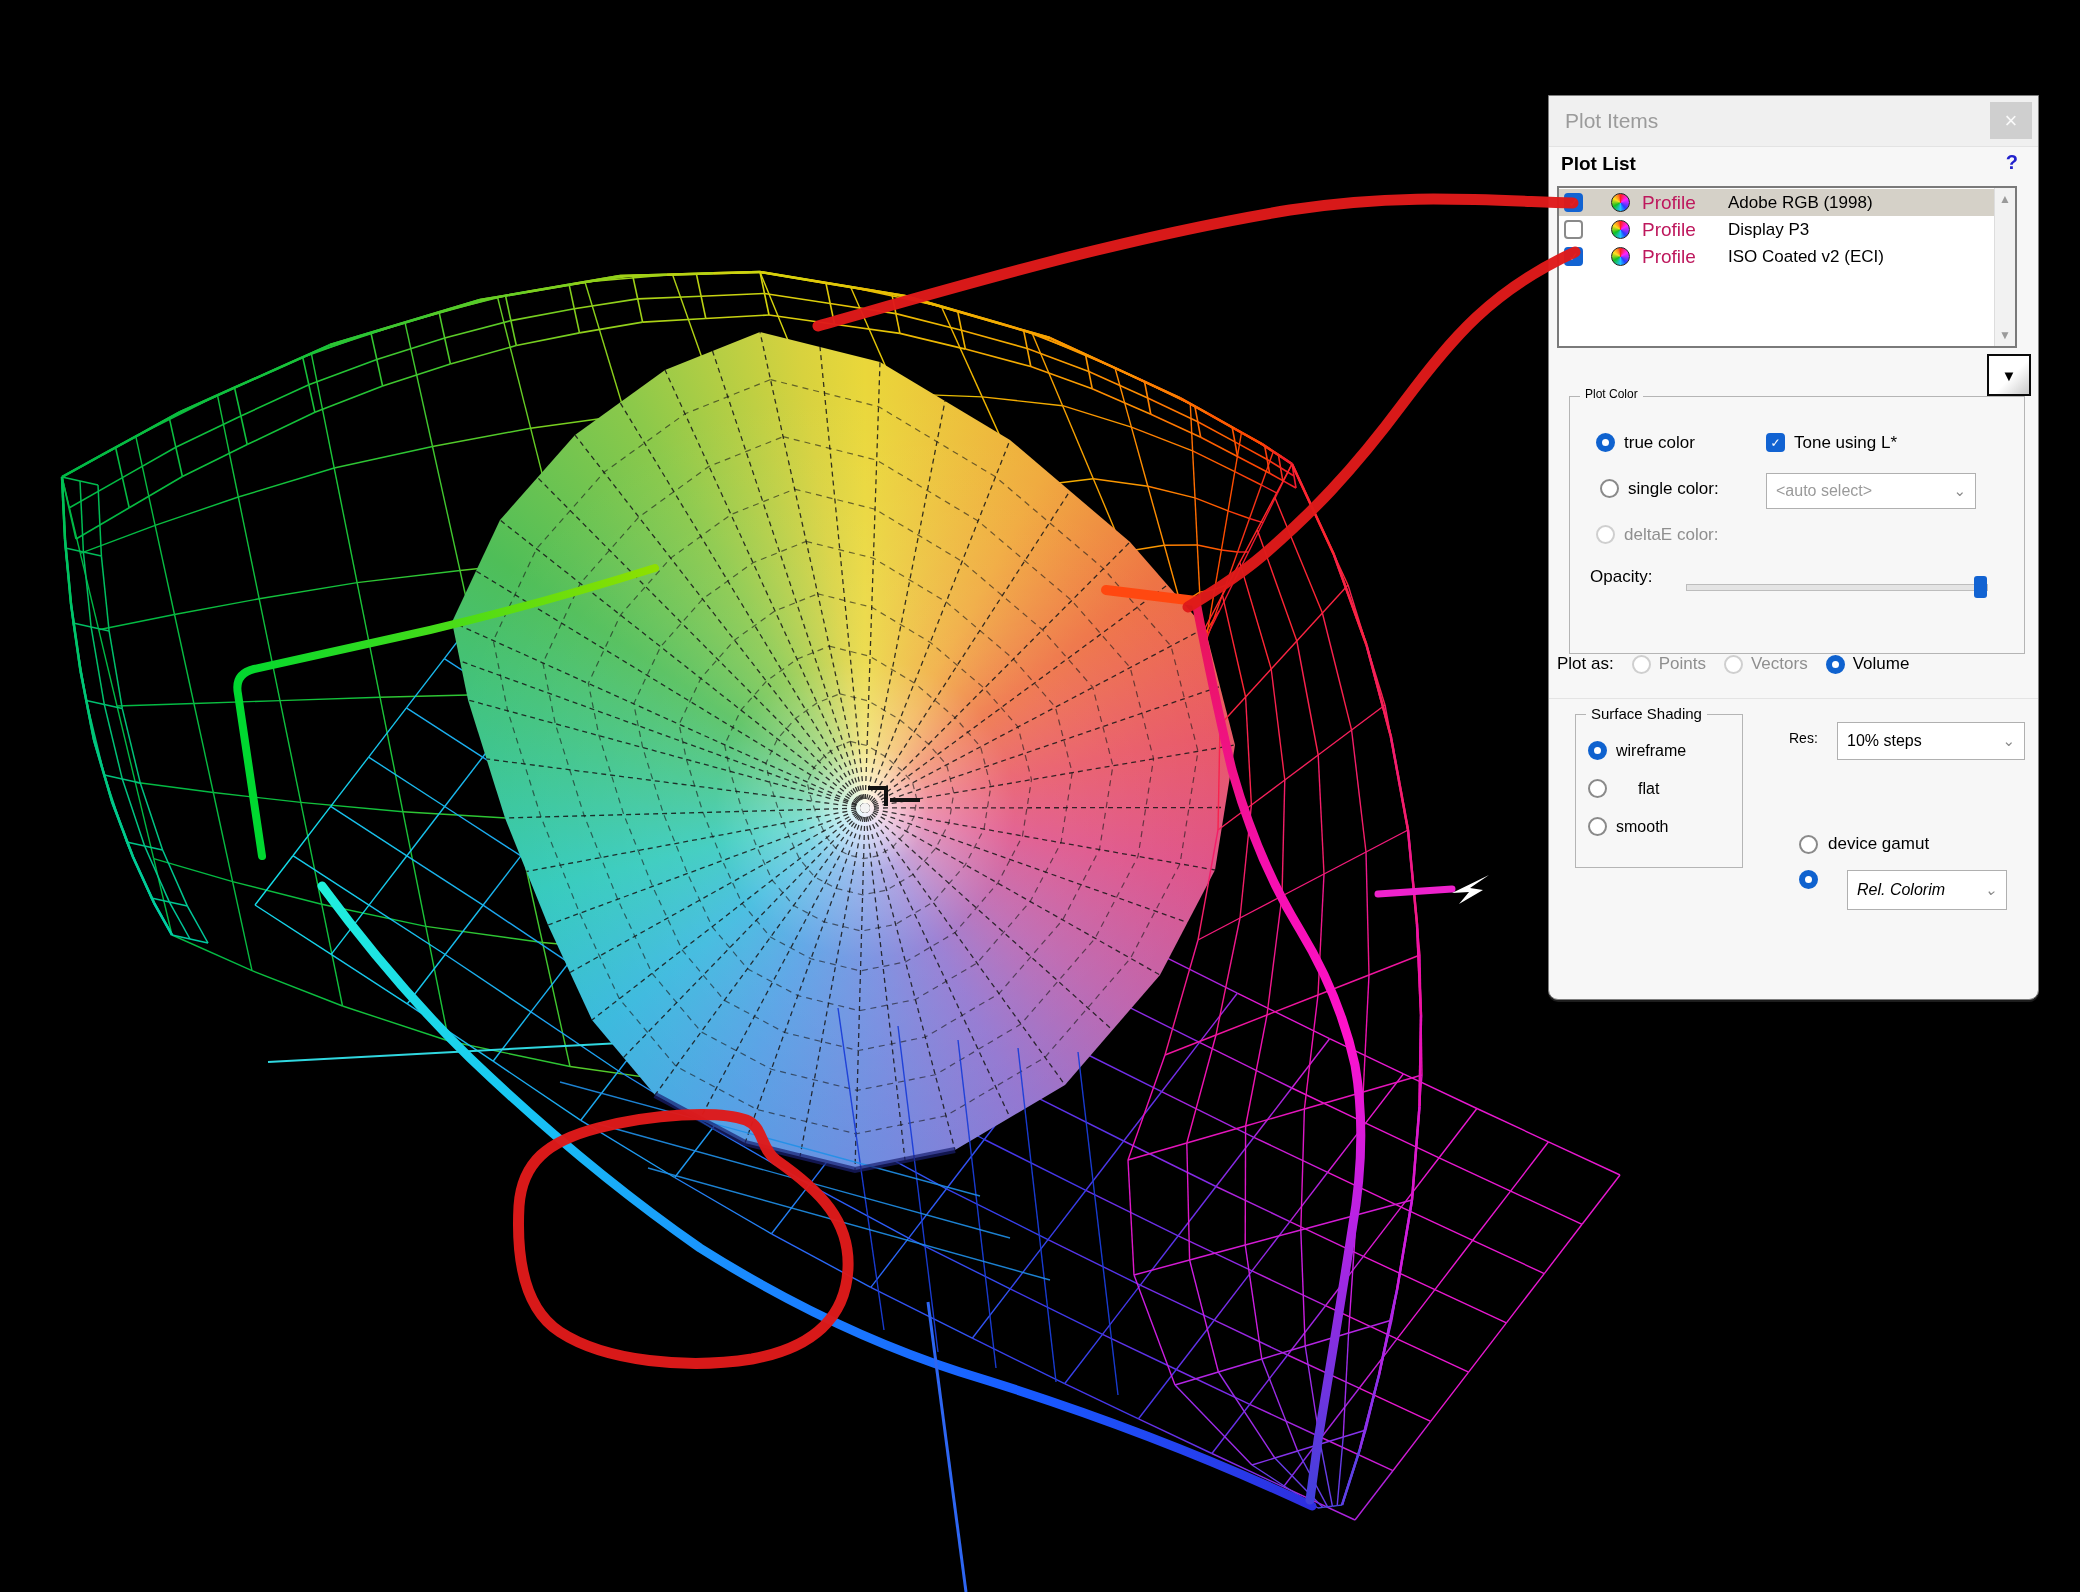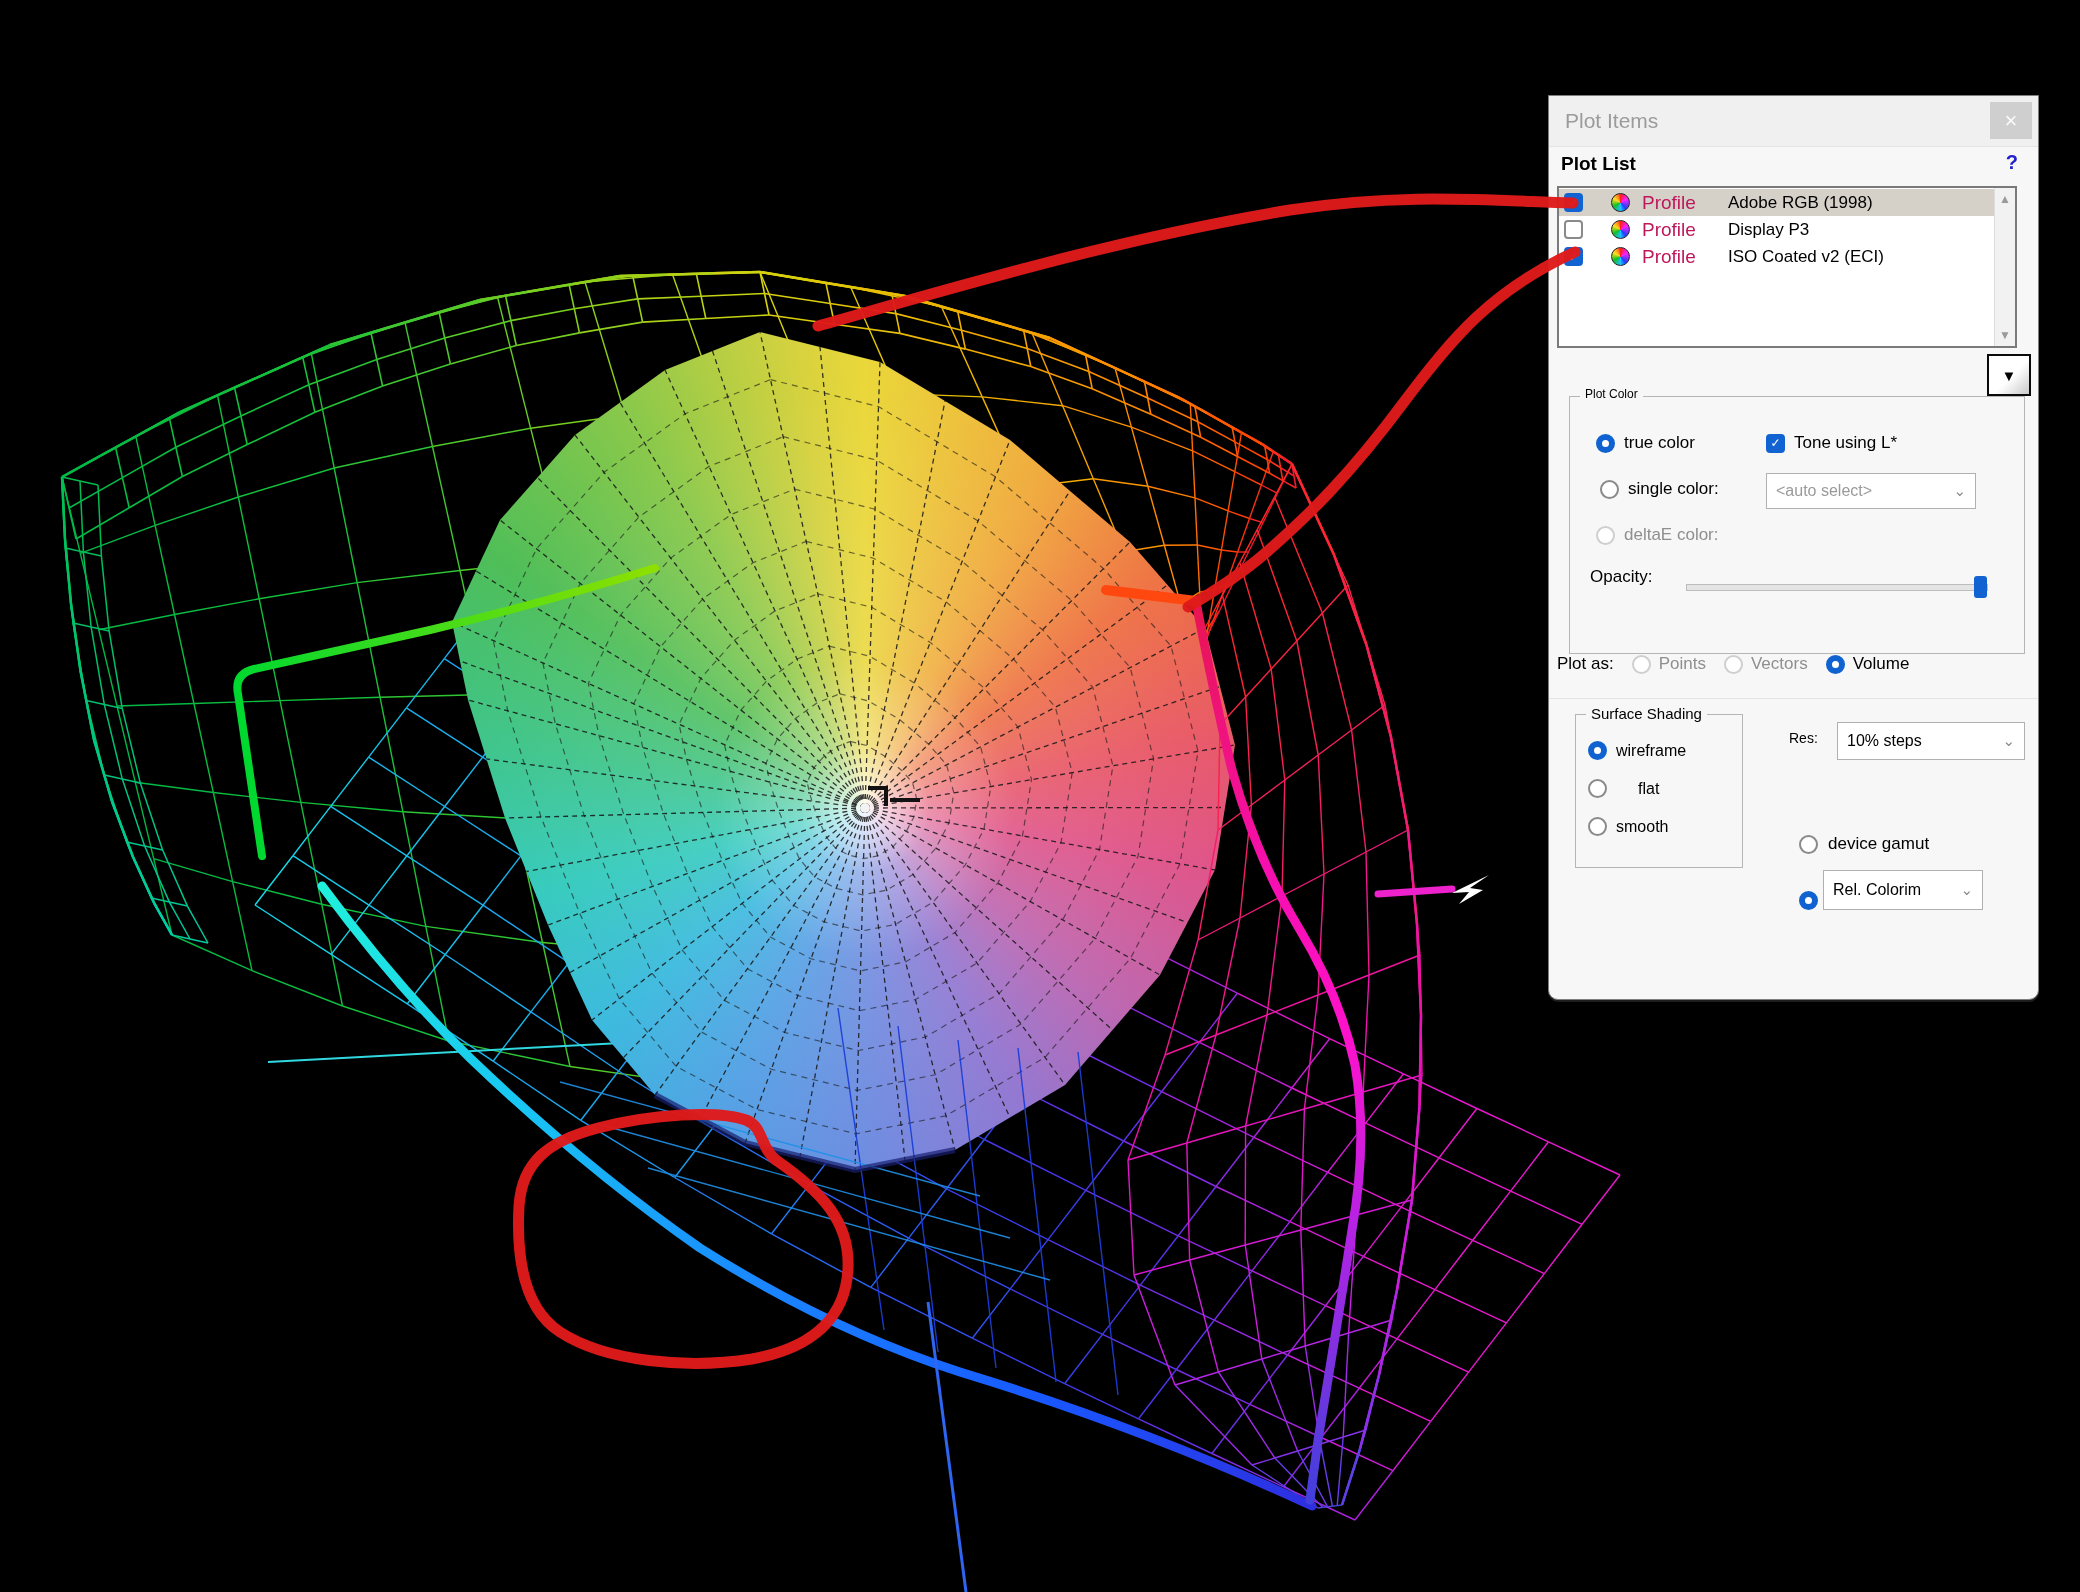--- a/index.html
+++ b/index.html
@@ -45,21 +45,21 @@
     display:flex;flex-direction:column;justify-content:space-between;align-items:center;padding:4px 0;
     box-sizing:border-box;color:#9a9a9a;font-size:12px;}
   .mini-btn{position:absolute;left:438px;top:258px;width:44px;height:42px;border:2px solid #0a0a0a;
     background:linear-gradient(135deg,#ffffff 55%,#c9c9c9);display:flex;align-items:center;
     justify-content:center;font-size:15px;color:#000;box-sizing:border-box;}
   .group{position:absolute;border:1px solid #b5b5b5;}
   .legend{position:absolute;top:-10px;left:10px;background:#f7f7f7;padding:0 5px;font-size:12px;color:#000;}
   #grp-color{left:20px;top:300px;width:454px;height:256px;}
   #grp-shade{left:26px;top:618px;width:166px;height:152px;}
   #grp-shade .legend{font-size:15px;}
-  .ctl-row{position:absolute;display:flex;align-items:center;gap:9px;font-size:17px;color:#000;}
+  .ctl-row{position:absolute;display:flex;gap:9px;font-size:17px;color:#000;}
   .radio{width:19px;height:19px;border-radius:50%;background:#fff;border:2px solid #8a8a8a;
     box-sizing:border-box;flex:none;}
   .radio.sel{border:6px solid #0f62cf;}
   .radio.dis{border:2px solid #cfcfcf;}
   .gray{color:#8f8f8f;}
   .dd{background:#fff;border:1px solid #b0b0b0;display:flex;align-items:center;
     justify-content:space-between;padding:0 9px;font-size:16px;box-sizing:border-box;color:#000;}
   .dd .chev{color:#888;font-size:15px;}
   .dd.dis{color:#9a9a9a;}
   #dd-auto{position:absolute;left:196px;top:76px;width:210px;height:36px;}
@@ -71,21 +71,21 @@
     border:1px solid #bdbdbd;}
   #slider .thumb{position:absolute;left:288px;top:0;width:13px;height:22px;background:#1263d2;
     border-radius:3px;}
   #row-plotas{position:absolute;left:8px;top:558px;display:flex;align-items:center;gap:8px;font-size:17px;}
   #row-plotas .opt{display:flex;align-items:center;gap:8px;margin-left:10px;text-align:center;}
   #sep{position:absolute;left:0;top:602px;width:100%;border-top:1px solid #e4e4e4;}
   .shade-row{position:absolute;display:flex;align-items:center;gap:9px;font-size:16px;color:#000;}
   #lbl-res{position:absolute;left:240px;top:634px;font-size:14px;color:#000;}
   #dd-res{position:absolute;left:288px;top:626px;width:188px;height:38px;}
   #row-device{position:absolute;left:250px;top:738px;display:flex;gap:10px;align-items:center;font-size:17px;color:#000;}
-  #row-intent{position:absolute;left:250px;top:774px;display:flex;gap:5px;align-items:flex-end;}
+  #row-intent{position:absolute;left:250px;top:774px;display:flex;gap:29px;align-items:flex-start;font-style:italic;}
   #dd-intent{width:160px;height:40px;}
 </style>
 </head>
 <body>
 
 <div id="stage">
   <svg id="back" class="layer" width="2080" height="1592">
       <line x1="62.0" y1="477.0" x2="135.8" y2="436.4" stroke="rgb(4,186,68)" stroke-width="1.4" opacity="1"></line>
       <line x1="135.8" y1="436.4" x2="217.5" y2="395.3" stroke="rgb(12,189,64)" stroke-width="1.4" opacity="1"></line>
       <line x1="217.5" y1="395.3" x2="311.3" y2="353.4" stroke="rgb(20,193,60)" stroke-width="1.4" opacity="1"></line>

